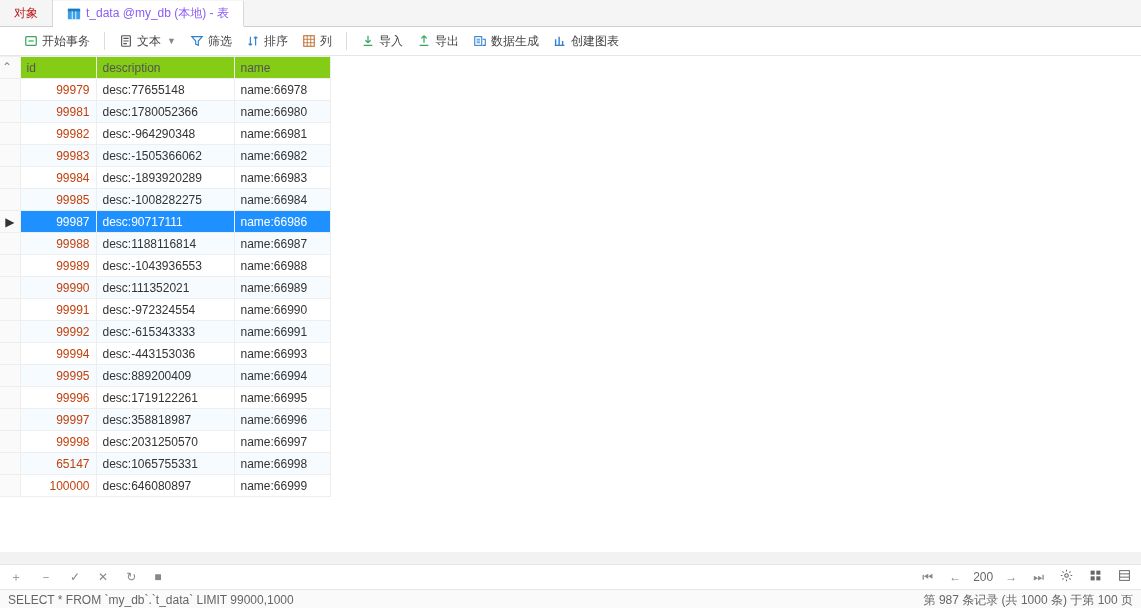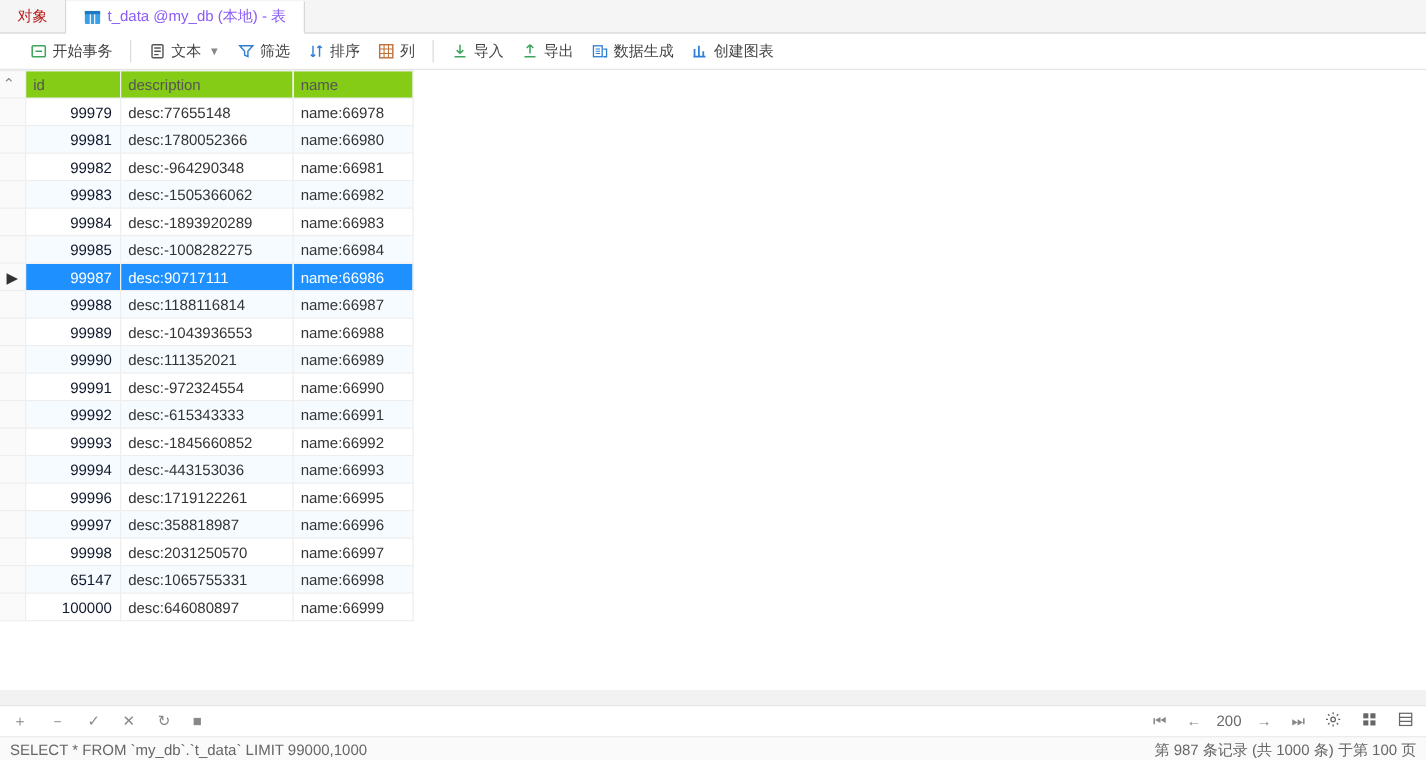--- a/index.html
+++ b/index.html
@@ -45,21 +45,21 @@
     background: #84cc16; color: #555; text-align: left; font-weight: normal;
     border-top: 1px solid #eee;
   }
   .grid col.gutter { width: 20px; }
   .grid col.c-id { width: 76px; }
   .grid col.c-desc { width: 138px; }
   .grid col.c-name { width: 96px; }
   .grid td.gutter, .grid th.gutter {
     background: #fafafa; text-align: center; color: #666; padding: 0;
   }
-  .grid td.id { text-align: right; color: #0f172a; }
+  .grid td.id { text-align: right; color: #c2410c; }
   .grid tbody tr:nth-child(even) td:not(.gutter) { background: #f6fbff; }
   .grid tbody tr.selected td { background: #1e90ff !important; color: #fff; }
   .grid tbody tr.selected td.gutter { background: #fafafa !important; color: #333; }
 
   .grid-scrollbar {
     position: absolute; left: 0; right: 0; bottom: 0; height: 12px;
     background: #f2f2f2;
   }
   .grid-side-collapse {
     position: absolute; left: 0; top: 0; bottom: 12px; width: 14px;
@@ -252,29 +252,29 @@
           <td>name:66990</td>
         </tr>
         <tr>
           <td class="gutter"></td>
           <td class="id">99992</td>
           <td>desc:-615343333</td>
           <td>name:66991</td>
         </tr>
         <tr>
           <td class="gutter"></td>
-          <td class="id">99993</td>
-          <td>desc:-1845660852</td>
-          <td>name:66992</td>
-        </tr>
-        <tr>
-          <td class="gutter"></td>
           <td class="id">99994</td>
           <td>desc:-443153036</td>
           <td>name:66993</td>
+        </tr>
+        <tr>
+          <td class="gutter"></td>
+          <td class="id">99995</td>
+          <td>desc:889200409</td>
+          <td>name:66994</td>
         </tr>
         <tr>
           <td class="gutter"></td>
           <td class="id">99996</td>
           <td>desc:1719122261</td>
           <td>name:66995</td>
         </tr>
         <tr>
           <td class="gutter"></td>
           <td class="id">99997</td>

